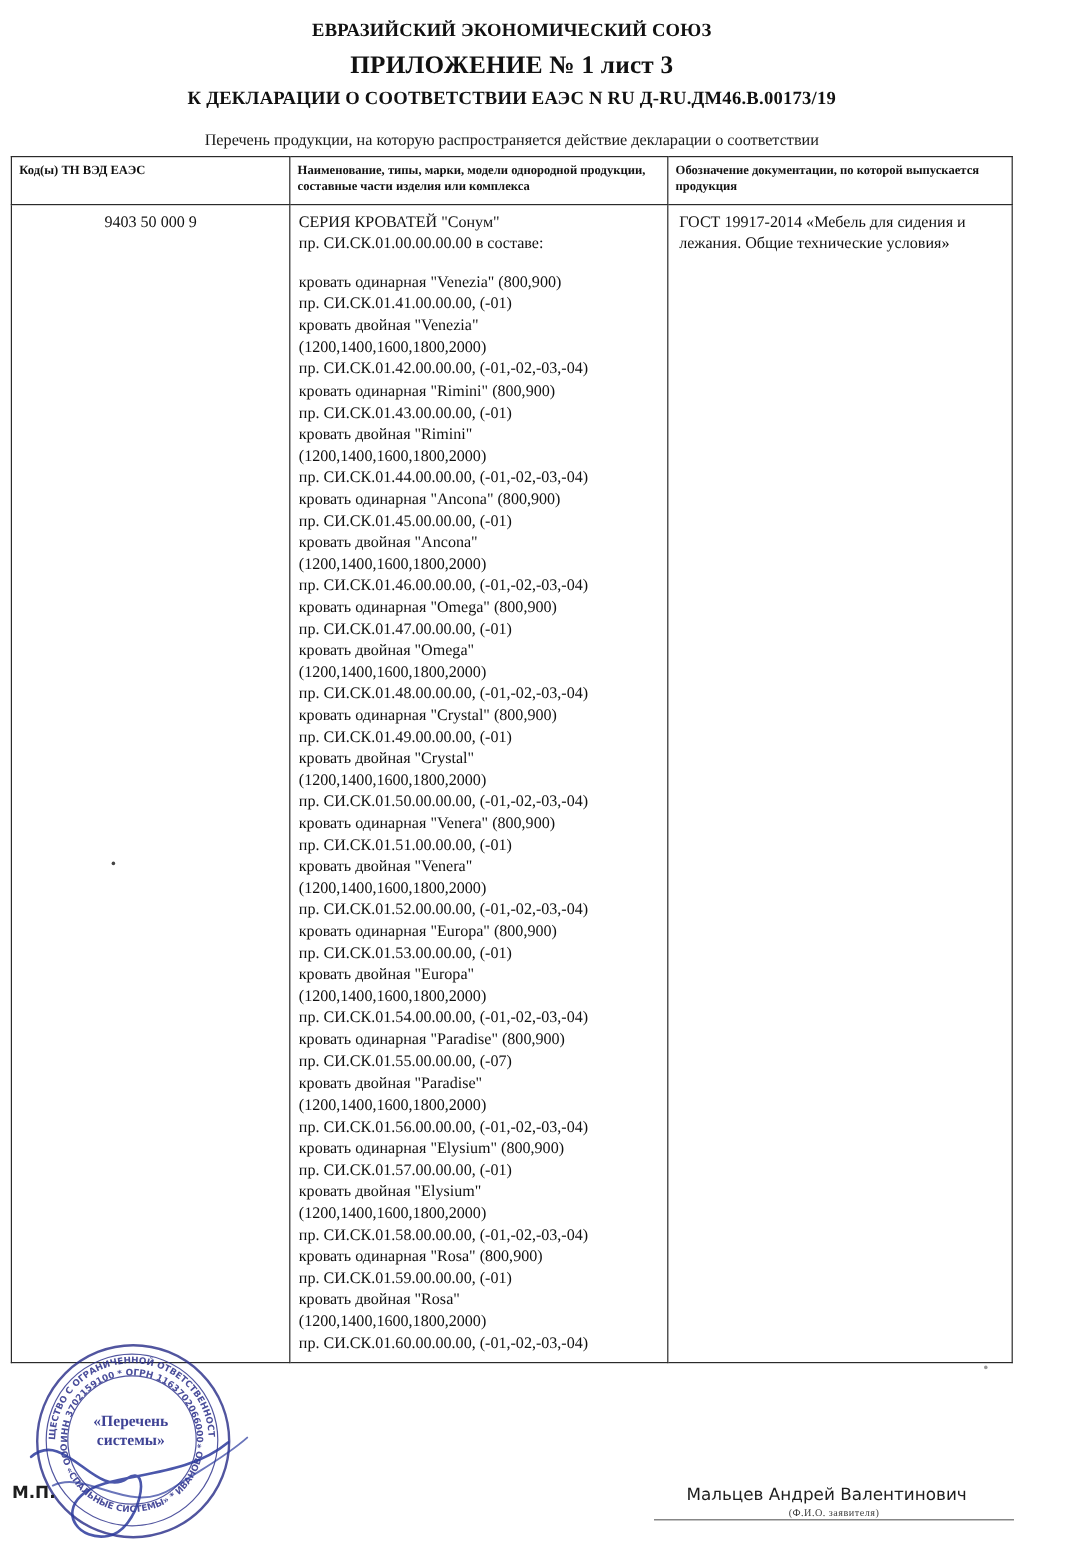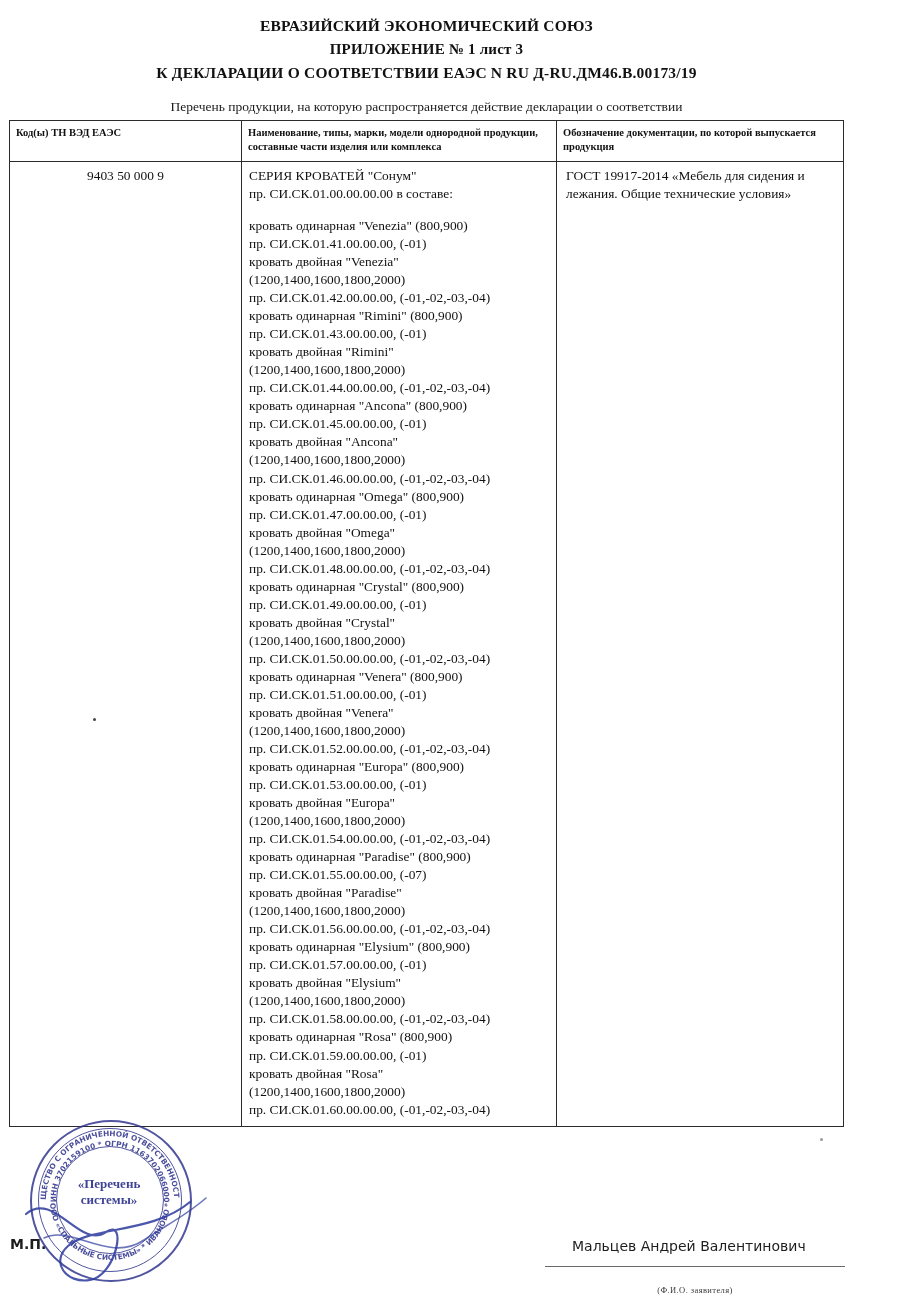--- a/index.html
+++ b/index.html
@@ -26,21 +26,21 @@
     text-align: center;
     padding-top: 14px;
   }
   .header-line {
     font-weight: bold;
     font-size: 15.5px;
     letter-spacing: 0.2px;
     line-height: 1.55;
   }
   .header-line.l1 { font-size: 15.5px; }
-  .header-line.l2 { font-size: 15px; }
+  .header-line.l2 { font-size: 21px; }
   .header-line.l3 { font-size: 15.5px; }
 
   .subtitle {
     text-align: center;
     font-size: 13.5px;
     margin-top: 14px;
     margin-bottom: 5px;
     color: #1a1a1a;
   }
 
@@ -99,21 +99,21 @@
   .signer-rule {
     position: absolute;
     left: 545px;
     top: 50px;
     width: 300px;
     border-bottom: 1px solid #6a6a6a;
   }
   .signer-caption {
     position: absolute;
     left: 545px;
-    top: 69px;
+    top: 39px;
     width: 300px;
     text-align: center;
     font-size: 8.5px;
     letter-spacing: 0.4px;
     color: #3a3a3a;
   }
   .mp {
     position: absolute;
     left: 10px;
     top: 20px;

